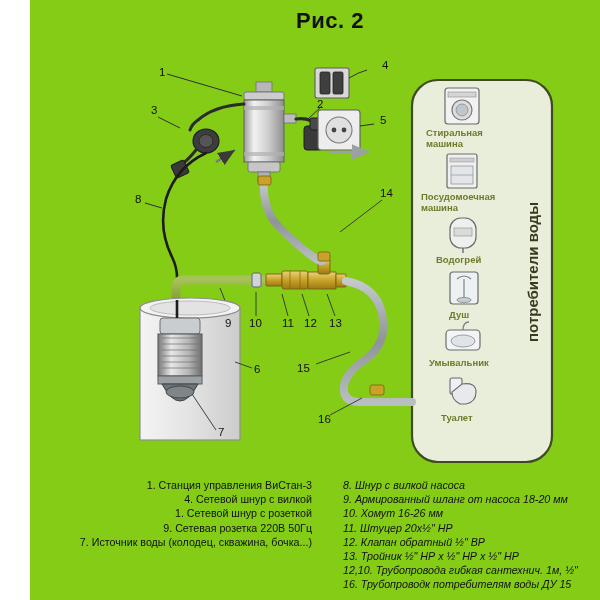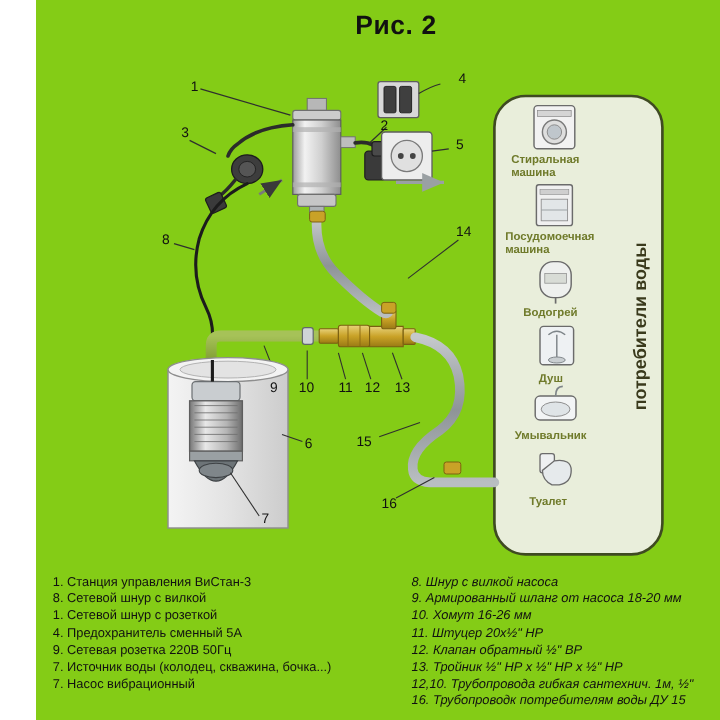--- a/index.html
+++ b/index.html
@@ -58,21 +58,21 @@
     width: 600px;
     height: 122px;
   }
   .legend-col {
     position: absolute;
     top: 0;
     font-size: 10.7px;
     color: #111111;
     line-height: 14.2px;
   }
-  .legend-col.left { left: 14px; width: 280px; }
+  .legend-col.left { left: 2px; width: 280px; text-align: right; }
   .legend-col.right { left: 313px; width: 296px; font-style: italic; }
   .legend-item {
     white-space: nowrap;
   }
   .legend-col.right .legend-item { white-space: normal; }
 </style>
 </head>
 <body>
 
 <div id="page">
@@ -309,26 +309,24 @@
       <text class="num" x="299" y="327">13</text>
       <text class="num" x="350" y="197">14</text>
       <text class="num" x="267" y="372">15</text>
       <text class="num" x="288" y="423">16</text>
     </g>
   </svg>
 
   <div id="legend">
     <div class="legend-col left">
       <div class="legend-item">1. Станция управления ВиСтан-3</div>
-      <div class="legend-item">8. Сетевой шнур с вилкой</div>
+      <div class="legend-item">4. Сетевой шнур с вилкой</div>
       <div class="legend-item">1. Сетевой шнур с розеткой</div>
-      <div class="legend-item">4. Предохранитель сменный 5А</div>
       <div class="legend-item">9. Сетевая розетка 220В 50Гц</div>
       <div class="legend-item">7. Источник воды (колодец, скважина, бочка...)</div>
-      <div class="legend-item">7. Насос вибрационный</div>
     </div>
     <div class="legend-col right">
       <div class="legend-item">8. Шнур с вилкой насоса</div>
       <div class="legend-item">9. Армированный шланг от насоса 18-20 мм</div>
       <div class="legend-item">10. Хомут 16-26 мм</div>
       <div class="legend-item">11. Штуцер 20х½" НР</div>
       <div class="legend-item">12. Клапан обратный ½" ВР</div>
       <div class="legend-item">13. Тройник ½" НР х ½" НР х ½" НР</div>
       <div class="legend-item">12,10. Трубопровода гибкая сантехнич. 1м, ½"</div>
       <div class="legend-item">16. Трубопроводк потребителям воды ДУ 15</div>

